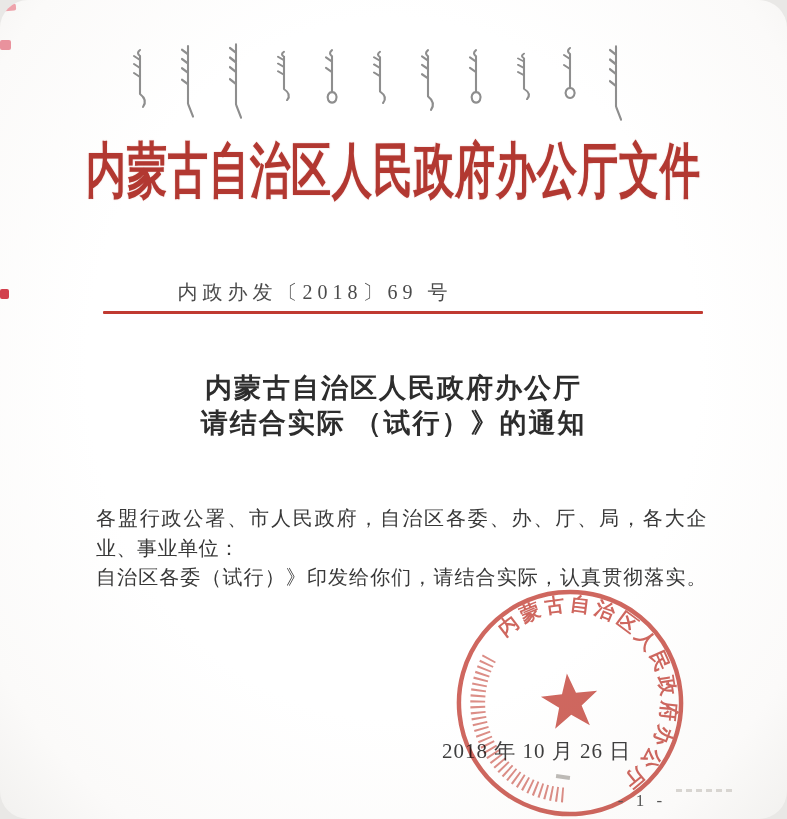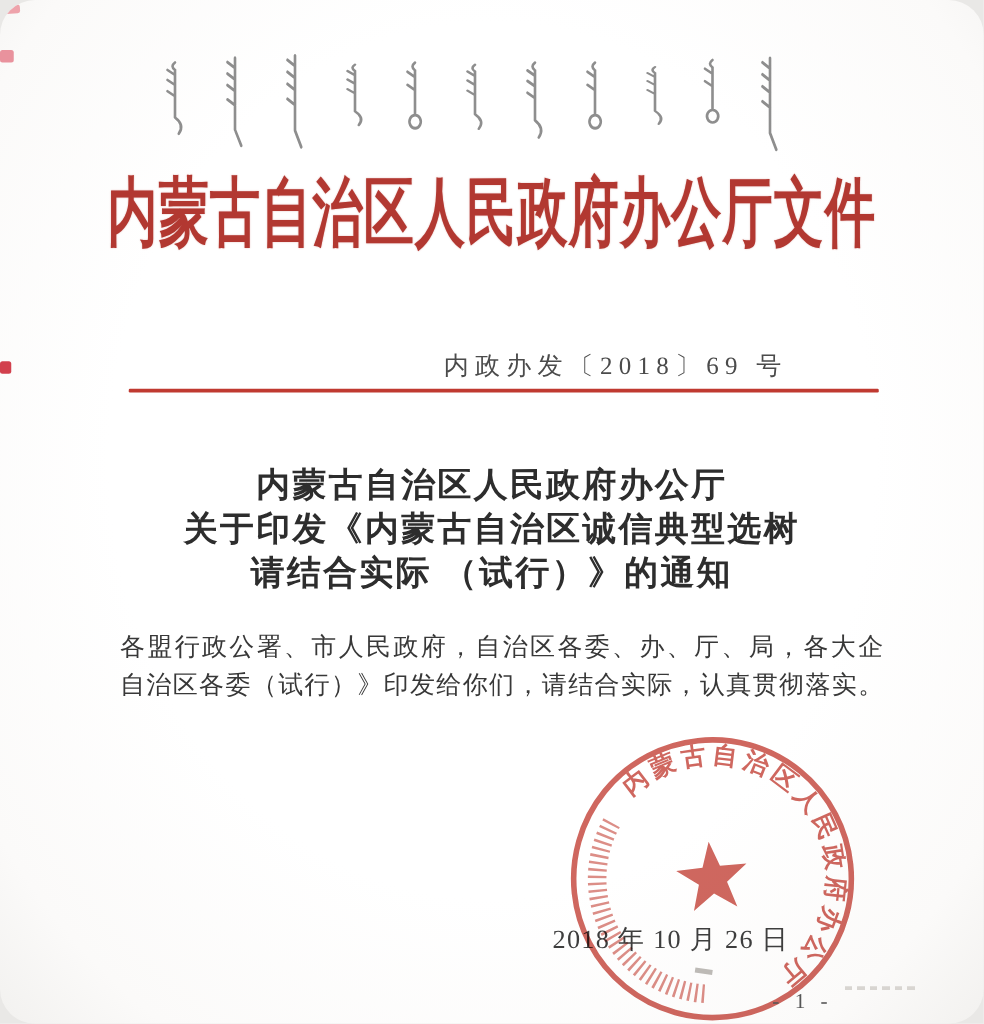--- a/index.html
+++ b/index.html
@@ -25,21 +25,21 @@
   .masthead{
     position:absolute;left:0;top:129px;width:787px;
     text-align:center;
     font-size:40px;font-weight:700;letter-spacing:1px;
     color:#b23831;
     transform:scaleY(1.5);transform-origin:50% 0;
     white-space:nowrap;
     text-shadow:0 0 1px rgba(178,56,49,.45);
   }
   .doc-number{
-    position:absolute;left:0;top:279px;width:630px;text-align:right;
+    position:absolute;left:0;top:279px;width:630px;text-align:center;
     font-size:20px;color:#4b4b4b;letter-spacing:5px;
   }
   .red-line{
     position:absolute;left:103px;top:311px;width:600px;height:3px;
     background:#c03a31;border-radius:1px;
   }
   .notice-title{
     position:absolute;left:0;top:371px;width:787px;text-align:center;
     font-size:27px;font-weight:700;color:#2d2d2d;
     line-height:35px;letter-spacing:2px;
@@ -115,26 +115,26 @@
   </svg>
 
   <div class="masthead">内蒙古自治区人民政府办公厅文件</div>
 
   <div class="doc-number">内政办发〔2018〕69 号</div>
 
   <div class="red-line"></div>
 
   <div class="notice-title">
     <div>内蒙古自治区人民政府办公厅</div>
-    <div>关于印发《内蒙古自治区诚信典型选树</div>
     <div>请结合实际 （试行）》的通知</div>
   </div>
 
   <div class="body-text">
     <div class="bl fill">各盟行政公署、市人民政府，自治区各委、办、厅、局，各大企</div>
+    <div class="bl">业、事业单位：</div>
     <div class="bl fill">自治区各委（试行）》印发给你们，请结合实际，认真贯彻落实。</div>
   </div>
 
   <div class="issue-date">2018 年 10 月 26 日</div>
 
   <svg class="seal" viewBox="0 0 240 240" aria-hidden="true">
     <circle class="ring" cx="120" cy="120" r="112"></circle>
     <path id="sealTextArc" d="M60.2 48.8 A93 93 0 1 1 159.3 204.3" fill="none"></path>
     <text>
       <textPath href="#sealTextArc" startOffset="2">内蒙古自治区人民政府办公厅</textPath>

